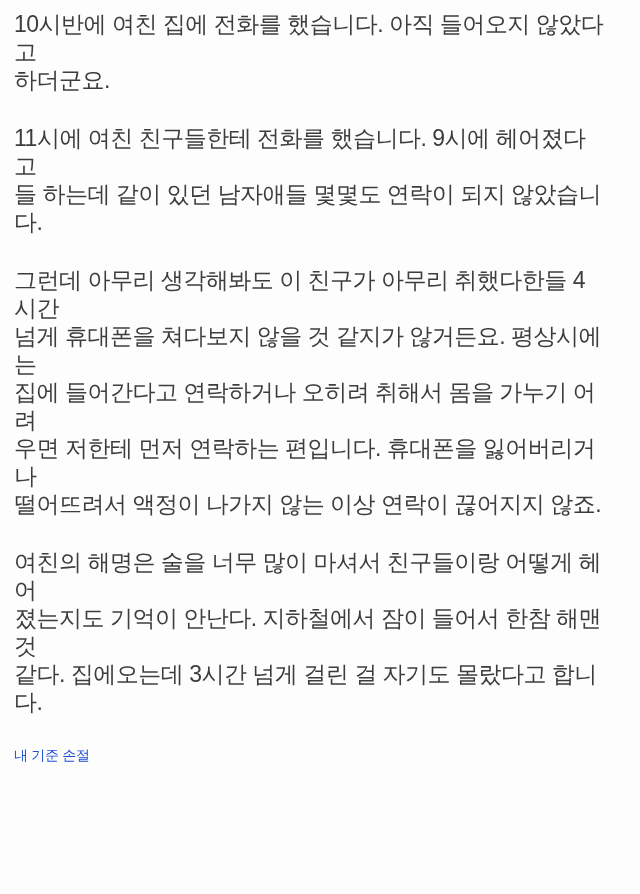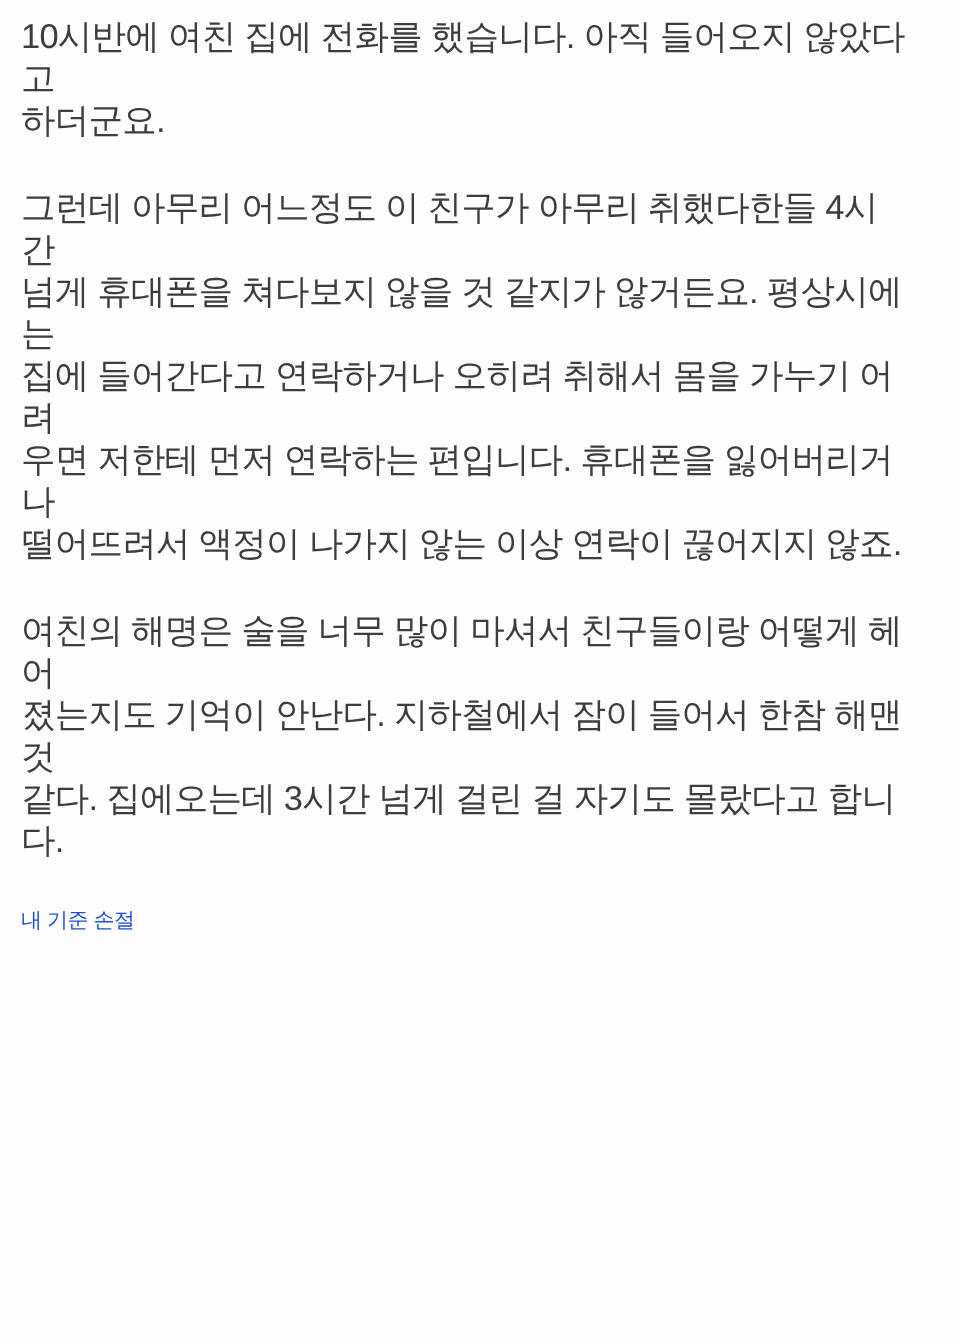--- a/index.html
+++ b/index.html
@@ -35,21 +35,23 @@
     color: #1d4ed8;
     white-space: pre-line;
   }
 </style>
 </head>
 <body>
 
 <main class="post-body">
   <p class="post-paragraph">10시반에 여친 집에 전화를 했습니다. 아직 들어오지 않았다고
 하더군요.</p>
-  <p class="post-paragraph">그런데 아무리 어느정도 이 친구가 아무리 취했다한들 4시간
+  <p class="post-paragraph">11시에 여친 친구들한테 전화를 했습니다. 9시에 헤어졌다고
+들 하는데 같이 있던 남자애들 몇몇도 연락이 되지 않았습니다.</p>
+  <p class="post-paragraph">그런데 아무리 생각해봐도 이 친구가 아무리 취했다한들 4시간
 넘게 휴대폰을 쳐다보지 않을 것 같지가 않거든요. 평상시에는
 집에 들어간다고 연락하거나 오히려 취해서 몸을 가누기 어려
 우면 저한테 먼저 연락하는 편입니다. 휴대폰을 잃어버리거나
 떨어뜨려서 액정이 나가지 않는 이상 연락이 끊어지지 않죠.</p>
   <p class="post-paragraph">여친의 해명은 술을 너무 많이 마셔서 친구들이랑 어떻게 헤어
 졌는지도 기억이 안난다. 지하철에서 잠이 들어서 한참 해맨 것
 같다. 집에오는데 3시간 넘게 걸린 걸 자기도 몰랐다고 합니다.</p>
   <div class="footer-note">내 기준 손절</div>
 </main>
 

